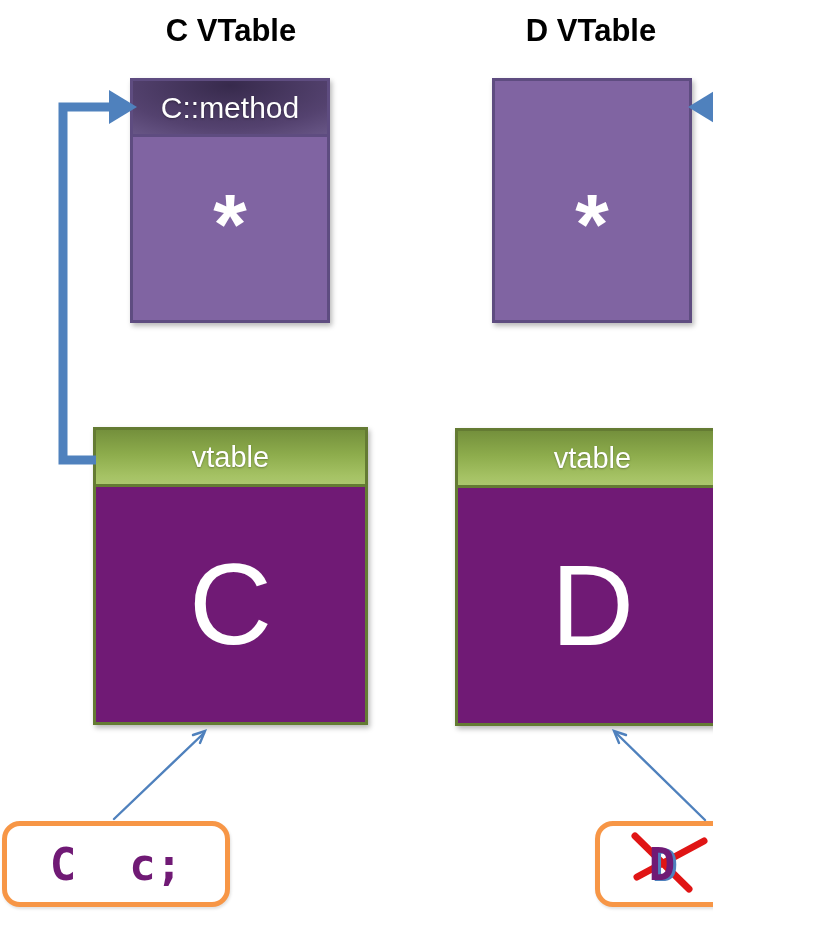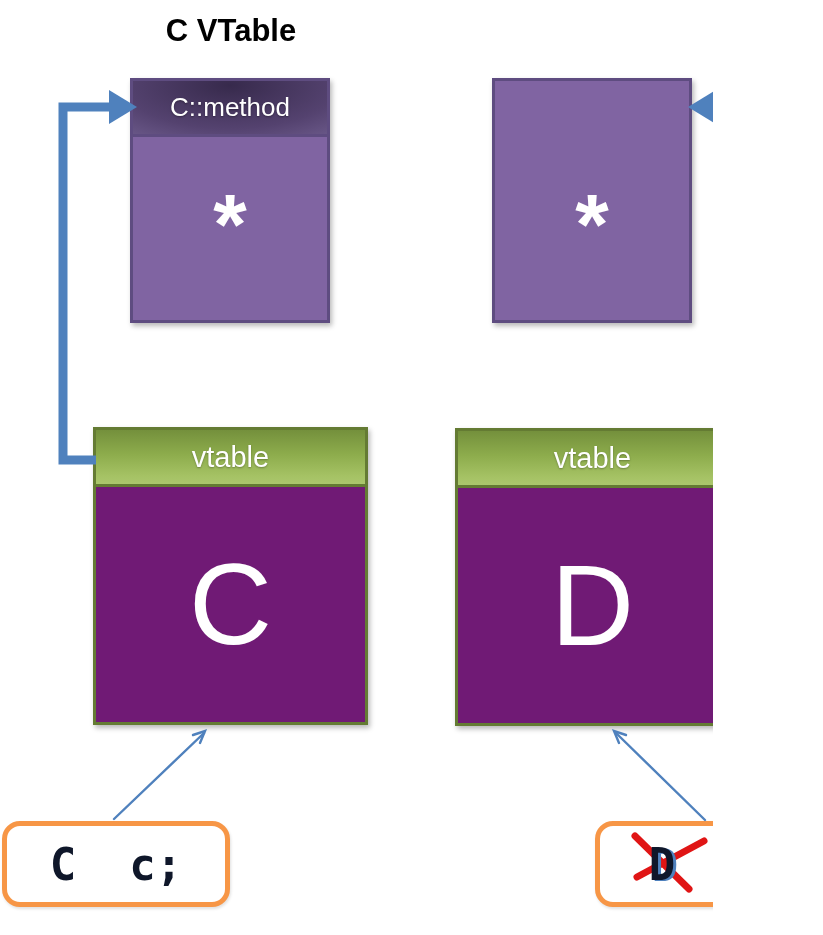--- a/index.html
+++ b/index.html
@@ -22,21 +22,21 @@
     position:absolute; width:194px; height:239px;
     background:#8064A2; border:3px solid #5E4C80;
     box-shadow:2px 3px 5px rgba(0,0,0,0.28);
   }
   .pbox.left  { left:130px; top:78px; }
   .pbox.right { left:492px; top:78px; }
   .pbox .hdr {
     height:53px; border-bottom:3px solid #5E4C80;
     background:radial-gradient(ellipse 115% 170% at 50% 8%, #372A4C 0%, #54426F 48%, #8472A7 100%);
     display:flex; align-items:center; justify-content:center;
-    color:#fff; font-size:26px;
+    color:#fff; font-size:30px;
     text-shadow:0 1px 2px rgba(0,0,0,0.35);
   }
   .pbox .bodyarea {
     position:absolute; top:56px; left:0; right:0; bottom:0;
     display:flex; align-items:center; justify-content:center;
   }
   .asterisk {
     color:#fff; font-size:86px; font-weight:bold;
     transform:translateY(-5px); line-height:1;
   }
@@ -61,21 +61,21 @@
     display:flex; align-items:center; justify-content:center;
   }
   .big-letter { color:#fff; font-size:115px; line-height:1; }
 
   
   .code-box {
     position:absolute; top:821px; height:76px; background:#fff;
     border:5px solid #F79646; border-radius:18px;
     display:flex; align-items:center; justify-content:center;
     font-family:"DejaVu Sans Mono", monospace; font-weight:bold;
-    font-size:44px; color:#0f172a;
+    font-size:44px; color:#701a75;
     box-shadow:1px 2px 3px rgba(0,0,0,0.12);
   }
   .code-box.left  { left:2px;   width:218px; }
   .code-box.right { left:595px; width:216px;padding-left:7px; }
   .code-text { white-space:pre; }
 
   
   .dwrap { position:relative; display:inline-block; }
   .dwrap .letter {
     position:relative; z-index:1;
@@ -90,20 +90,21 @@
   .arrows {
     position:absolute; left:0; top:0; z-index:5; pointer-events:none;
   }
 </style>
 </head>
 <body>
 
 <div class="canvas">
 
   <div class="col-title left">C VTable</div>
+  <div class="col-title right">D VTable</div>
 
   <div class="pbox left">
     <div class="hdr">C::method</div>
     <div class="bodyarea">
       <span class="asterisk">*</span>
     </div>
   </div>
 
   <div class="pbox right">
     <div class="bodyarea">

